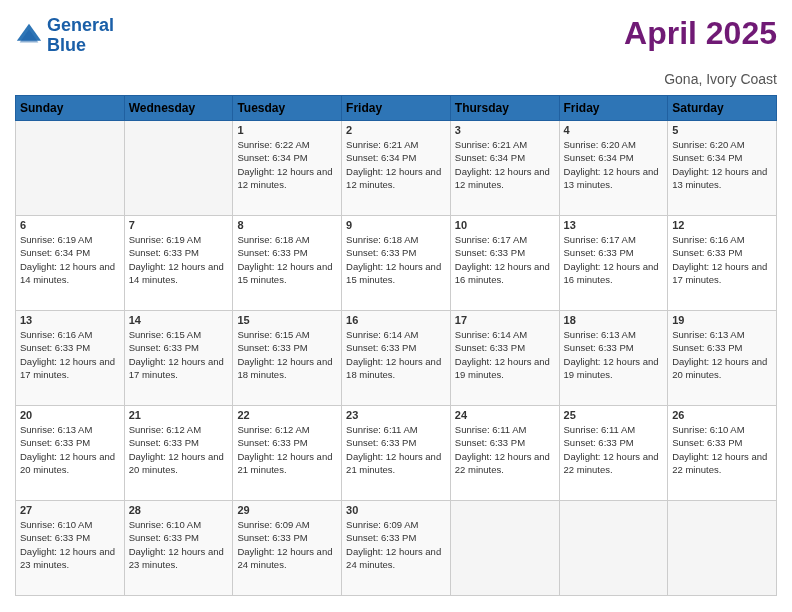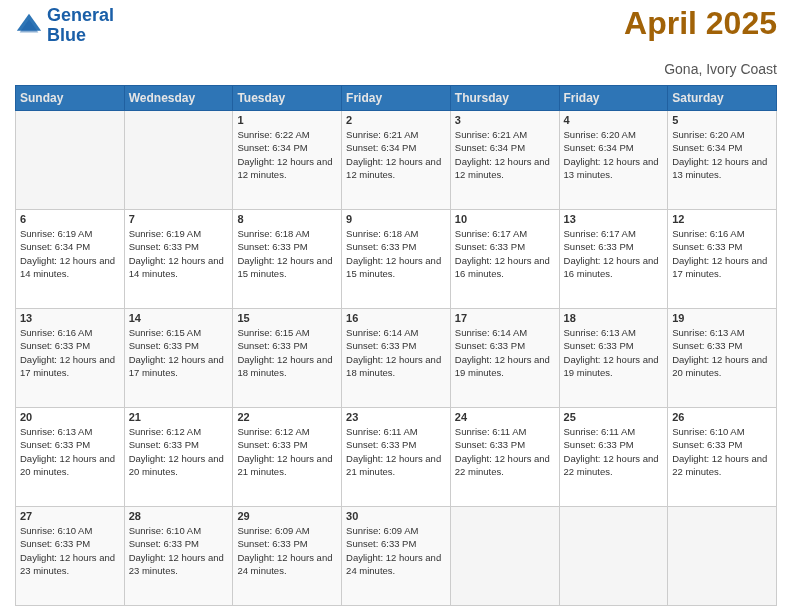--- a/index.html
+++ b/index.html
@@ -6,21 +6,21 @@
     body {
       width: 792px;
       height: 612px;
       font-family: Arial, sans-serif;
       background: #fff;
       overflow: hidden;
     }
     .page {
       width: 792px;
       height: 612px;
-      padding: 6px 15px;
+      padding: 16px 15px;
       display: flex;
       flex-direction: column;
     }
     .header {
       display: flex;
       justify-content: space-between;
       align-items: flex-start;
       margin-bottom: 8px;
     }
     .logo {
@@ -40,38 +40,38 @@
     .logo-icon {
       width: 28px;
       height: 28px;
     }
     .title-block {
       text-align: right;
     }
     .main-title {
       font-size: 32px;
       font-weight: bold;
-      color: #a16207;
+      color: #701a75;
       line-height: 1.1;
     }
     .subtitle {
       font-size: 14px;
       color: #555;
       margin-top: 20px;
     }
     .calendar {
       flex: 1;
       border: 1px solid #ccc;
       border-collapse: collapse;
       width: 100%;
       table-layout: fixed;
     }
     .calendar thead tr th {
       background-color: #2e75b6;
-      color: #e5e5e5;
+      color: #000000;
       font-size: 12px;
       font-weight: bold;
       padding: 5px 4px;
       text-align: left;
       border: 1px solid #2060a0;
       margin-top: 12px;
     }
     .calendar tbody tr td {
       vertical-align: top;
       border: 1px solid #ccc;

